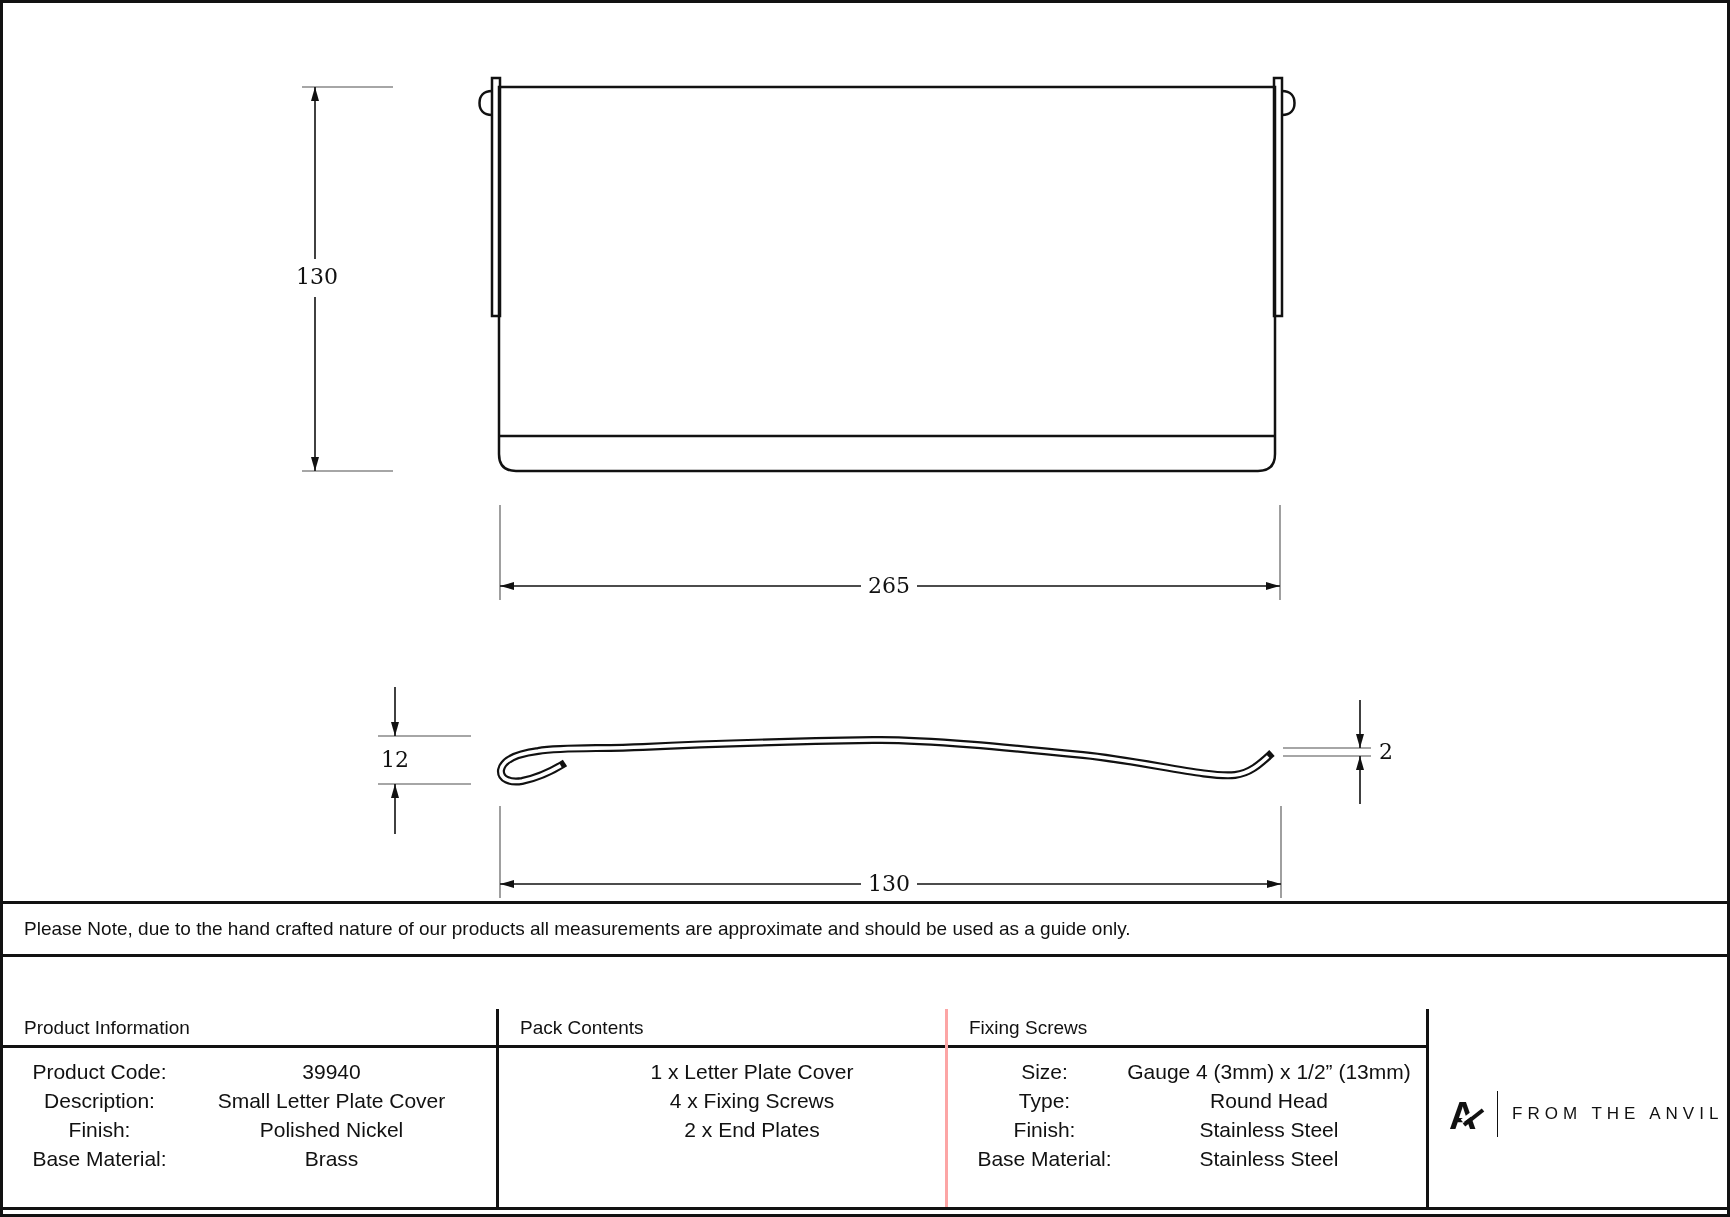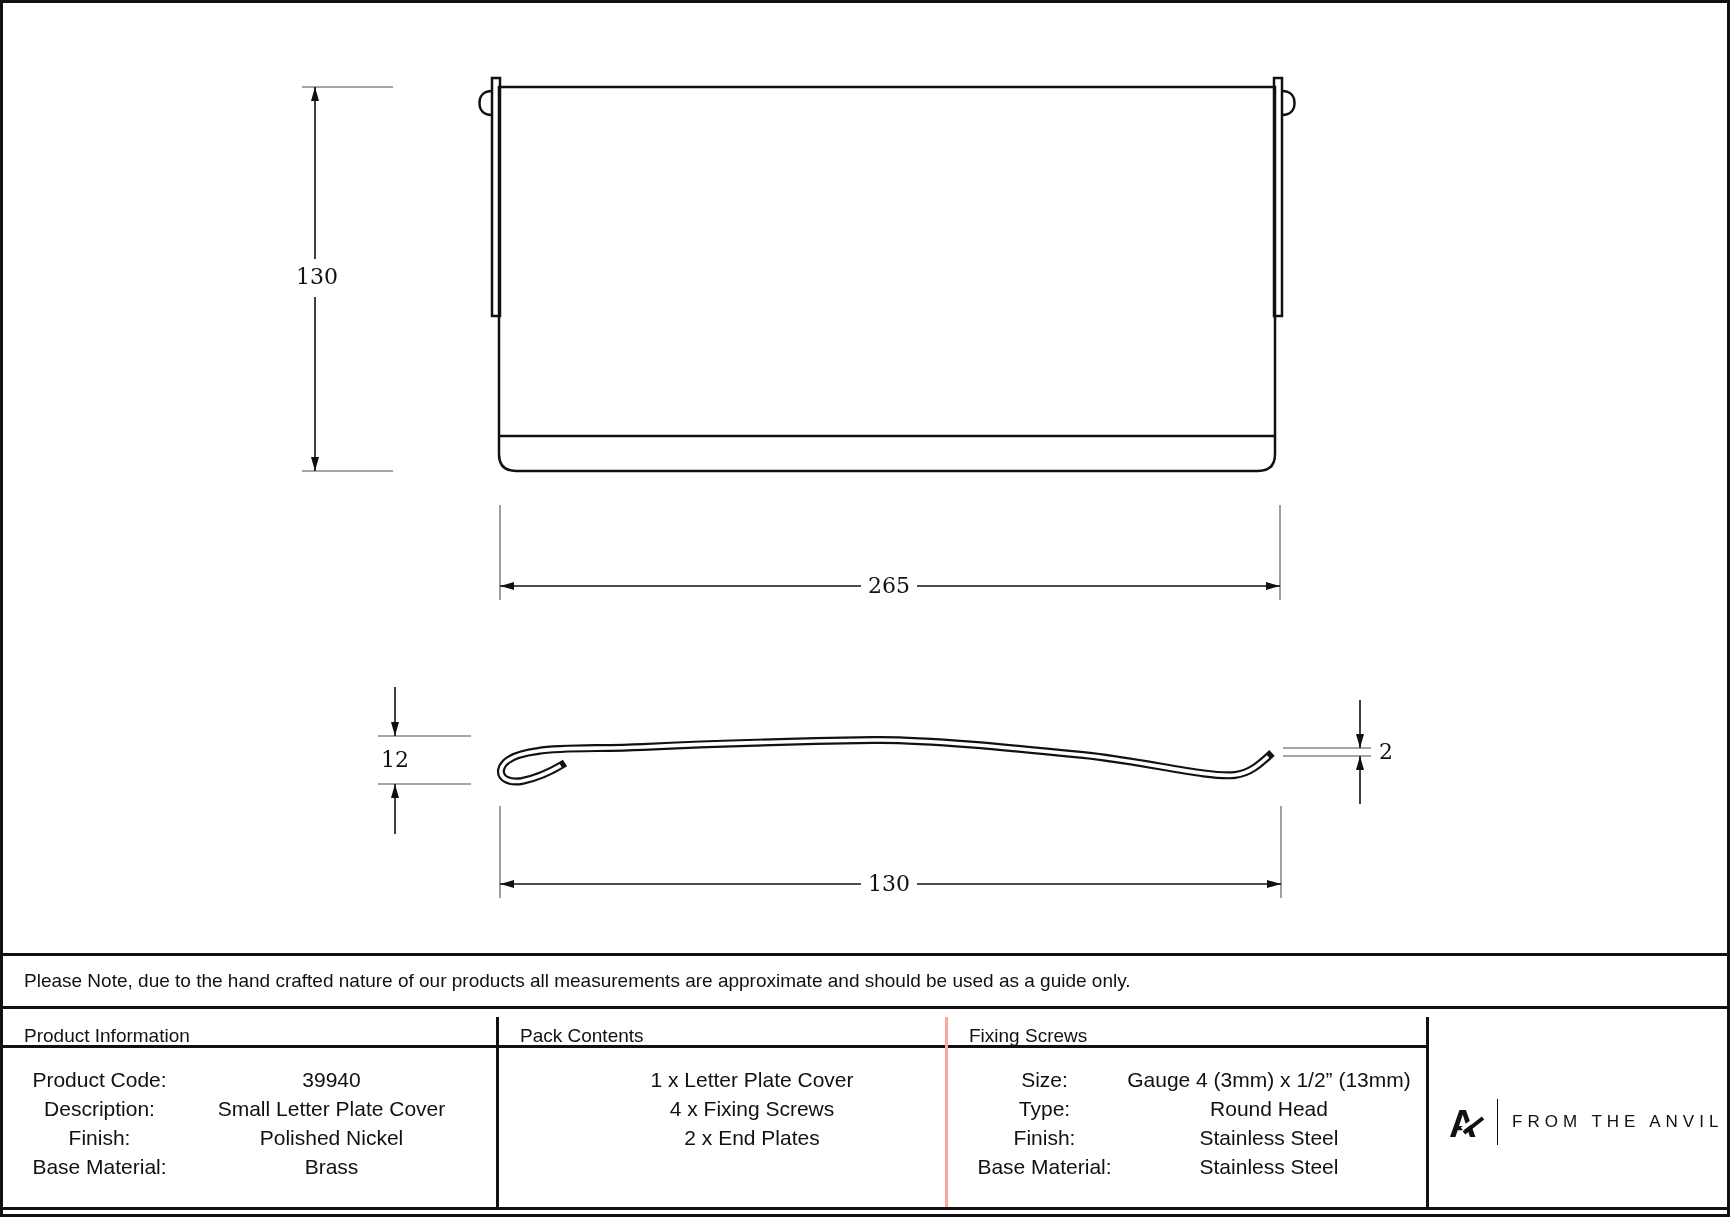--- a/index.html
+++ b/index.html
@@ -15,33 +15,33 @@
     padding-left:36px;
   }
   .drawing-svg{position:absolute;top:0;left:0;}
   .dim-text{
     font-family:"DejaVu Serif", serif;
     font-size:22px;
     fill:#111;
   }
   
   .note-bar{
-    position:absolute;top:950px;left:0;width:1724px;height:56px;
+    position:absolute;top:898px;left:0;width:1724px;height:56px;
     border-top:3px solid #111;border-bottom:3px solid #111;
     box-sizing:border-box;
     display:flex;align-items:center;
     padding-left:21px;
     font-size:19px;
   }
   
   .spec-table{
     position:absolute;top:1006px;left:0;width:1724px;height:201px;
     border-bottom:3px solid #111;box-sizing:border-box;
   }
-  .col{position:absolute;top:8px;bottom:0;box-sizing:border-box;}
+  .col{position:absolute;top:0;bottom:0;box-sizing:border-box;}
   .col-1{left:0;width:493px;}
   .col-2{left:493px;width:496px;border-left:3px solid #111;}
   .col-3{left:942px;width:481px;border-left:3px solid #fca5a5;}
   .col-4{left:1423px;width:301px;border-left:3px solid #111;}
   .header-underline{
     position:absolute;top:36px;left:0;width:1423px;height:3px;background:#111;
   }
   .col-header{
     position:absolute;top:8px;left:21px;
     font-size:19px;white-space:nowrap;

